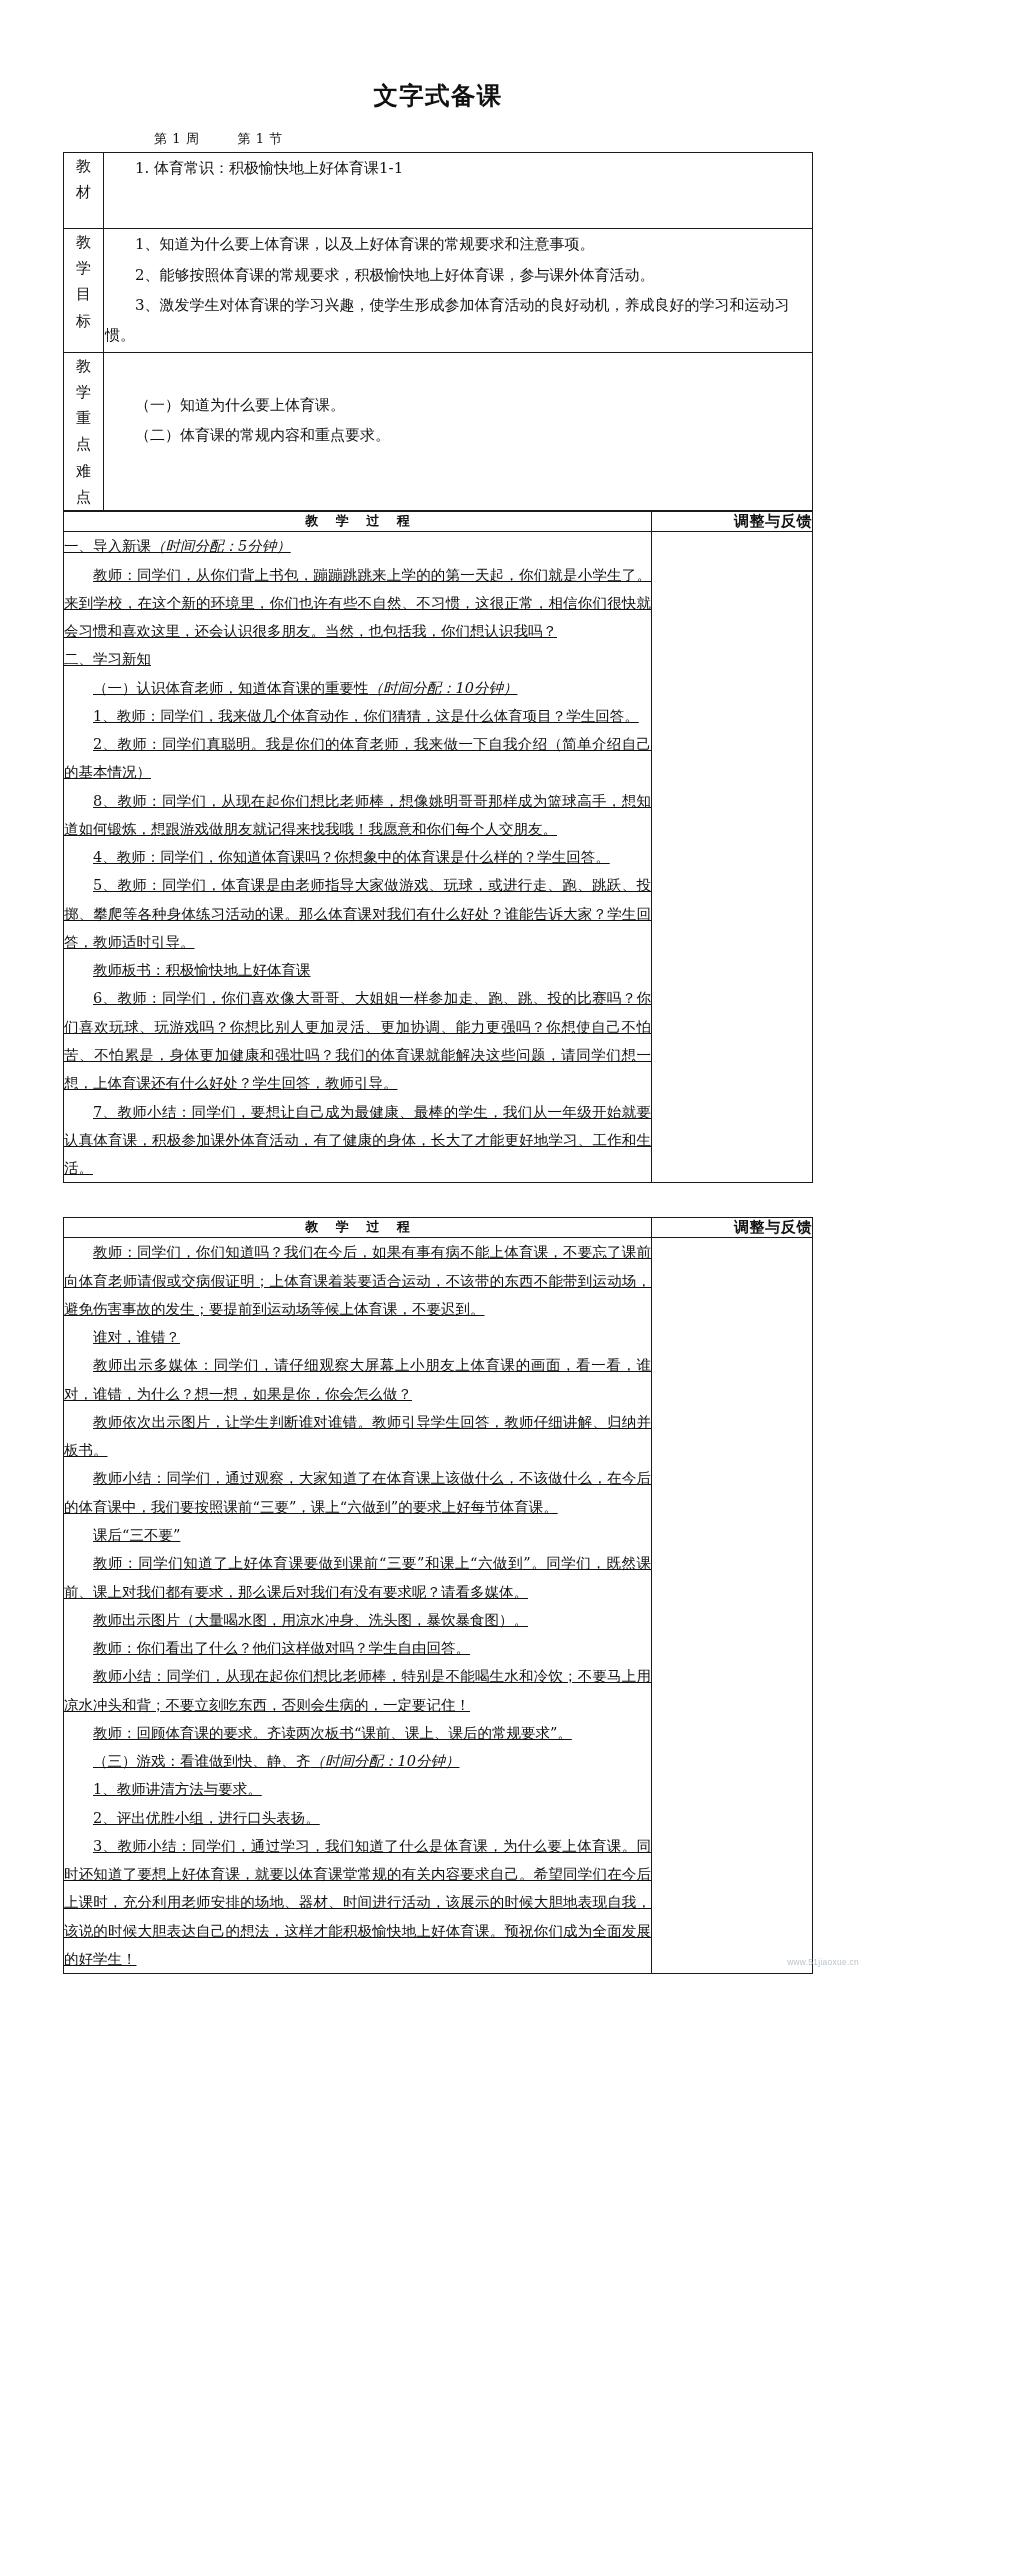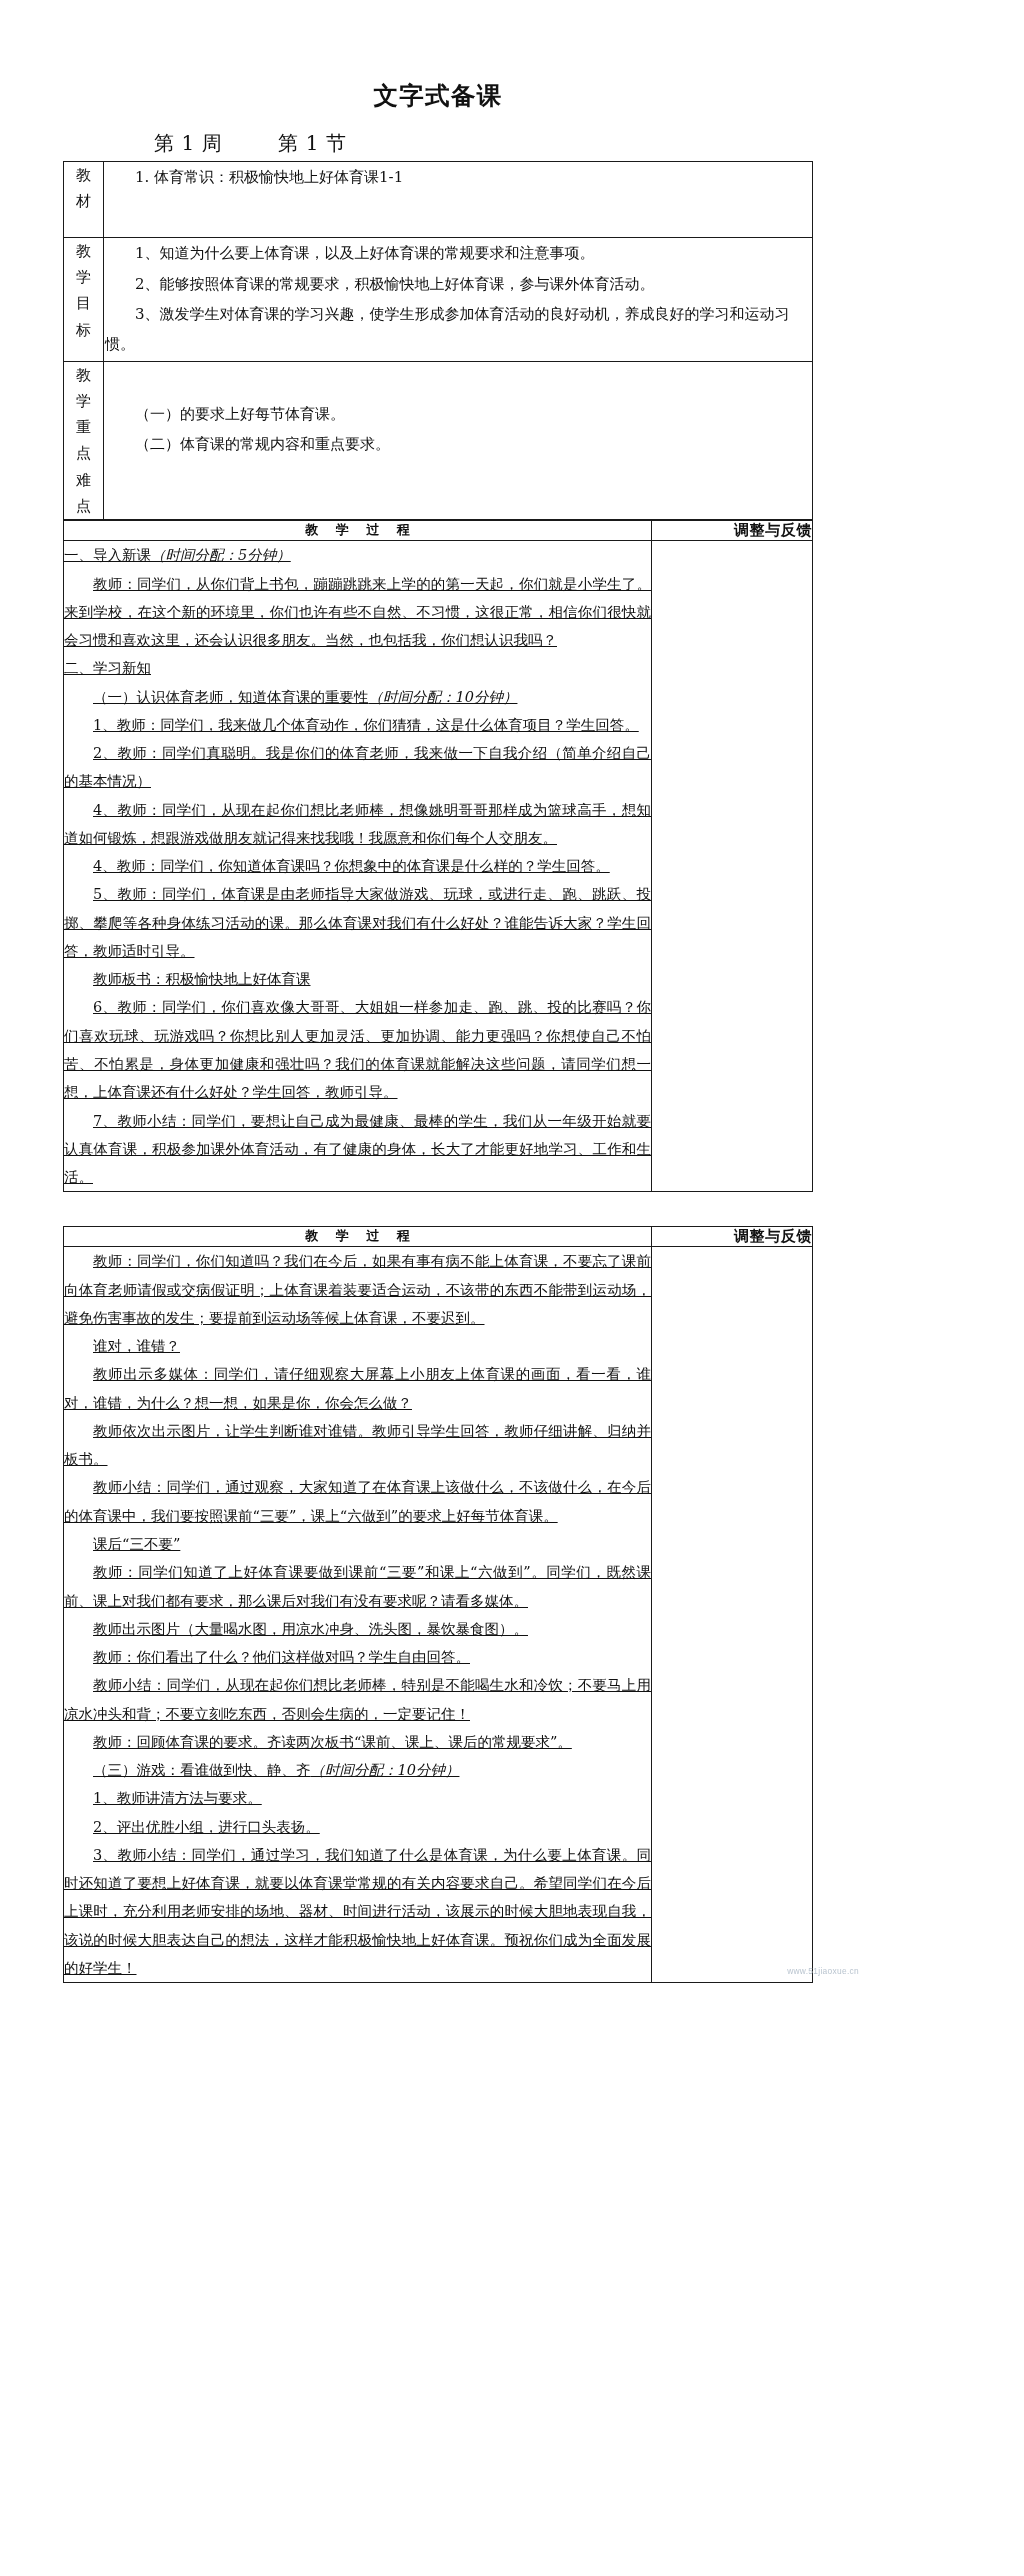--- a/index.html
+++ b/index.html
@@ -22,21 +22,21 @@
     text-align: center;
     font-size: 24.5px;
     font-weight: 700;
     letter-spacing: 1.3px;
     padding-top: 79px;
     padding-bottom: 6.5px;
     font-family: "DejaVu Serif", "Liberation Serif", serif;
   }
   .meta-row {
     margin: 11.6px 0 3.9px 154px;
-    font-size: 20px;
+    font-size: 13px;
     letter-spacing: 0.6px;
     white-space: pre;
   }
   .sheet {
     margin: 0 auto;
     width: 750px;
     border: 1.3px solid #1a1a1a;
     border-collapse: collapse;
     table-layout: fixed;
   }
@@ -141,42 +141,42 @@
       <td class="label-cell">
         <span>教</span>
         <span>学</span>
         <span>重</span>
         <span>点</span>
         <span>难</span>
         <span>点</span>
       </td>
       <td class="content-cell" style="height:126px;">
         <p style="height:36px;">&nbsp;</p>
-        <p class="indent">（一）的要求上好每节体育课。</p>
+        <p class="indent">（一）知道为什么要上体育课。</p>
         <p class="indent">（二）体育课的常规内容和重点要求。</p>
       </td>
     </tr>
   </tbody>
     </table>
 
   <table class="sheet outer">
     <tbody>
         <tr>
       <th class="proc-head">教 学 过 程</th>
       <th class="fb-head">调整与反馈</th>
     </tr>
     <tr>
       <td class="proc-body">
         <p>一、导入新课<span class="ital">（时间分配：5分钟）</span></p>
         <p class="indent">教师：同学们，从你们背上书包，蹦蹦跳跳来上学的的第一天起，你们就是小学生了。来到学校，在这个新的环境里，你们也许有些不自然、不习惯，这很正常，相信你们很快就会习惯和喜欢这里，还会认识很多朋友。当然，也包括我，你们想认识我吗？</p>
         <p>二、学习新知</p>
         <p class="indent">（一）认识体育老师，知道体育课的重要性<span class="ital">（时间分配：10分钟）</span></p>
         <p class="indent">1、教师：同学们，我来做几个体育动作，你们猜猜，这是什么体育项目？学生回答。</p>
         <p class="indent">2、教师：同学们真聪明。我是你们的体育老师，我来做一下自我介绍（简单介绍自己的基本情况）</p>
-        <p class="indent">4、教师：同学们，从现在起你们想比老师棒，想像姚明哥哥那样成为篮球高手，想知道如何锻炼，想跟游戏做朋友就记得来找我哦！我愿意和你们每个人交朋友。</p>
+        <p class="indent">8、教师：同学们，从现在起你们想比老师棒，想像姚明哥哥那样成为篮球高手，想知道如何锻炼，想跟游戏做朋友就记得来找我哦！我愿意和你们每个人交朋友。</p>
         <p class="indent">4、教师：同学们，你知道体育课吗？你想象中的体育课是什么样的？学生回答。</p>
         <p class="indent">5、教师：同学们，体育课是由老师指导大家做游戏、玩球，或进行走、跑、跳跃、投掷、攀爬等各种身体练习活动的课。那么体育课对我们有什么好处？谁能告诉大家？学生回答，教师适时引导。</p>
         <p class="indent">教师板书：积极愉快地上好体育课</p>
         <p class="indent">6、教师：同学们，你们喜欢像大哥哥、大姐姐一样参加走、跑、跳、投的比赛吗？你们喜欢玩球、玩游戏吗？你想比别人更加灵活、更加协调、能力更强吗？你想使自己不怕苦、不怕累是，身体更加健康和强壮吗？我们的体育课就能解决这些问题，请同学们想一想，上体育课还有什么好处？学生回答，教师引导。</p>
         <p class="indent">7、教师小结：同学们，要想让自己成为最健康、最棒的学生，我们从一年级开始就要认真体育课，积极参加课外体育活动，有了健康的身体，长大了才能更好地学习、工作和生活。</p>
       </td>
       <td class="fb-body"></td>
     </tr>
   </tbody>
     </table>

